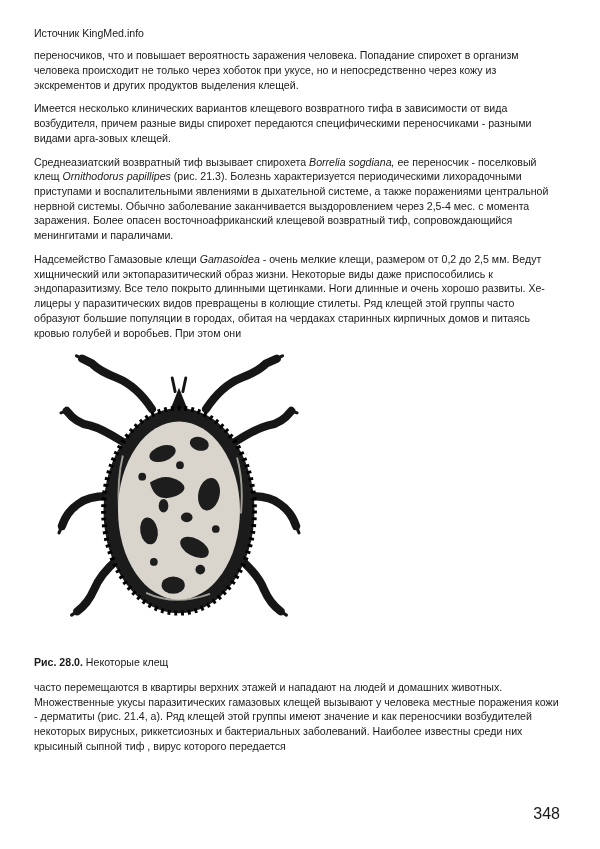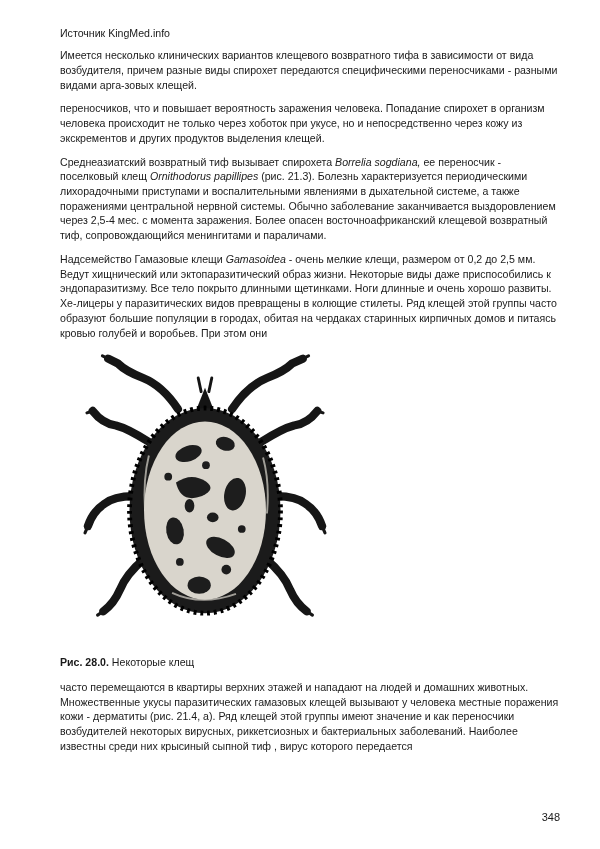--- a/index.html
+++ b/index.html
@@ -1,21 +1,21 @@
 <!DOCTYPE html>
 <html lang="ru"><head>
 <meta charset="utf-8">
 <style>
   html,body{margin:0;padding:0;background:#ffffff;}
   .page{
     position:relative;
     width:600px;
     height:849px;
     box-sizing:border-box;
-    padding:26px 38px 0 60px;
+    padding:26px 38px 0 34px;
     background:#ffffff;
     font-family:"Liberation Sans", sans-serif;
     color:#1a1a1a;
     overflow:hidden;
   }
   .source{
     font-size:10.6px;
     line-height:1.35;
     margin:0 0 8px 0;
   }
@@ -35,33 +35,33 @@
   .caption{
     font-size:10.6px;
     line-height:1.39;
     margin:6px 0 10px 0;
   }
   .caption .b{font-weight:700;}
   .page-number{
     position:absolute;
     right:40px;
     bottom:26px;
-    font-size:11px;
+    font-size:16px;
   }
 </style>
 </head>
 <body>
 
 <div class="page">
 
   <p class="source">Источник KingMed.info</p>
 
   <div id="content-top">
+      <p class="para"><span>переносчиков, что и повышает вероятность заражения человека. Попадание спирохет в организм человека происходит не только через хоботок при укусе, но и непосредственно через кожу из экскрементов и других продуктов выделения клещей.</span></p>
       <p class="para"><span>Имеется несколько клинических вариантов клещевого возвратного тифа в зависимости от вида возбудителя, причем разные виды спирохет передаются специфическими переносчиками - разными видами арга-зовых клещей.</span></p>
-      <p class="para"><span>переносчиков, что и повышает вероятность заражения человека. Попадание спирохет в организм человека происходит не только через хоботок при укусе, но и непосредственно через кожу из экскрементов и других продуктов выделения клещей.</span></p>
       <p class="para"><span class="b">Среднеазиатский возвратный тиф</span><span> вызывает </span><span class="b">спирохета</span><span> </span><span class="i">Borrelia sogdiana,</span><span> ее переносчик - поселковый клещ </span><span class="i">Ornithodorus papillipes</span><span> (рис. 21.3). Болезнь характеризуется периодическими лихорадочными приступами и воспалительными явлениями в дыхательной системе, а также поражениями центральной нервной системы. Обычно заболевание заканчивается выздоровлением через 2,5-4 мес. с момента заражения. Более опасен </span><span class="b">восточноафриканский клещевой возвратный тиф,</span><span> сопровождающийся менингитами и параличами.</span></p>
       <p class="para"><span class="b">Надсемейство Гамазовые клещи</span><span> </span><span class="i">Gamasoidea</span><span> - очень мелкие клещи, размером от 0,2 до 2,5 мм. Ведут хищнический или эктопаразитический образ жизни. Некоторые виды даже приспособились к эндопаразитизму. Все тело покрыто длинными щетинками. Ноги длинные и очень хорошо развиты. Хе-лицеры у паразитических видов превращены в колющие стилеты. Ряд клещей этой группы часто образуют большие популяции в городах, обитая на чердаках старинных кирпичных домов и питаясь кровью голубей и воробьев. При этом они</span></p>
     </div>
 
   <div class="figure">
     <svg width="258" height="300" viewBox="0 0 260 310" xmlns="http://www.w3.org/2000/svg">
 
       <g stroke="#161616" stroke-width="8.5" fill="none" stroke-linecap="round" stroke-linejoin="round">
 
         <path d="M102,62 Q86,38 66,30 Q48,23 40,15 L30,10"></path>

